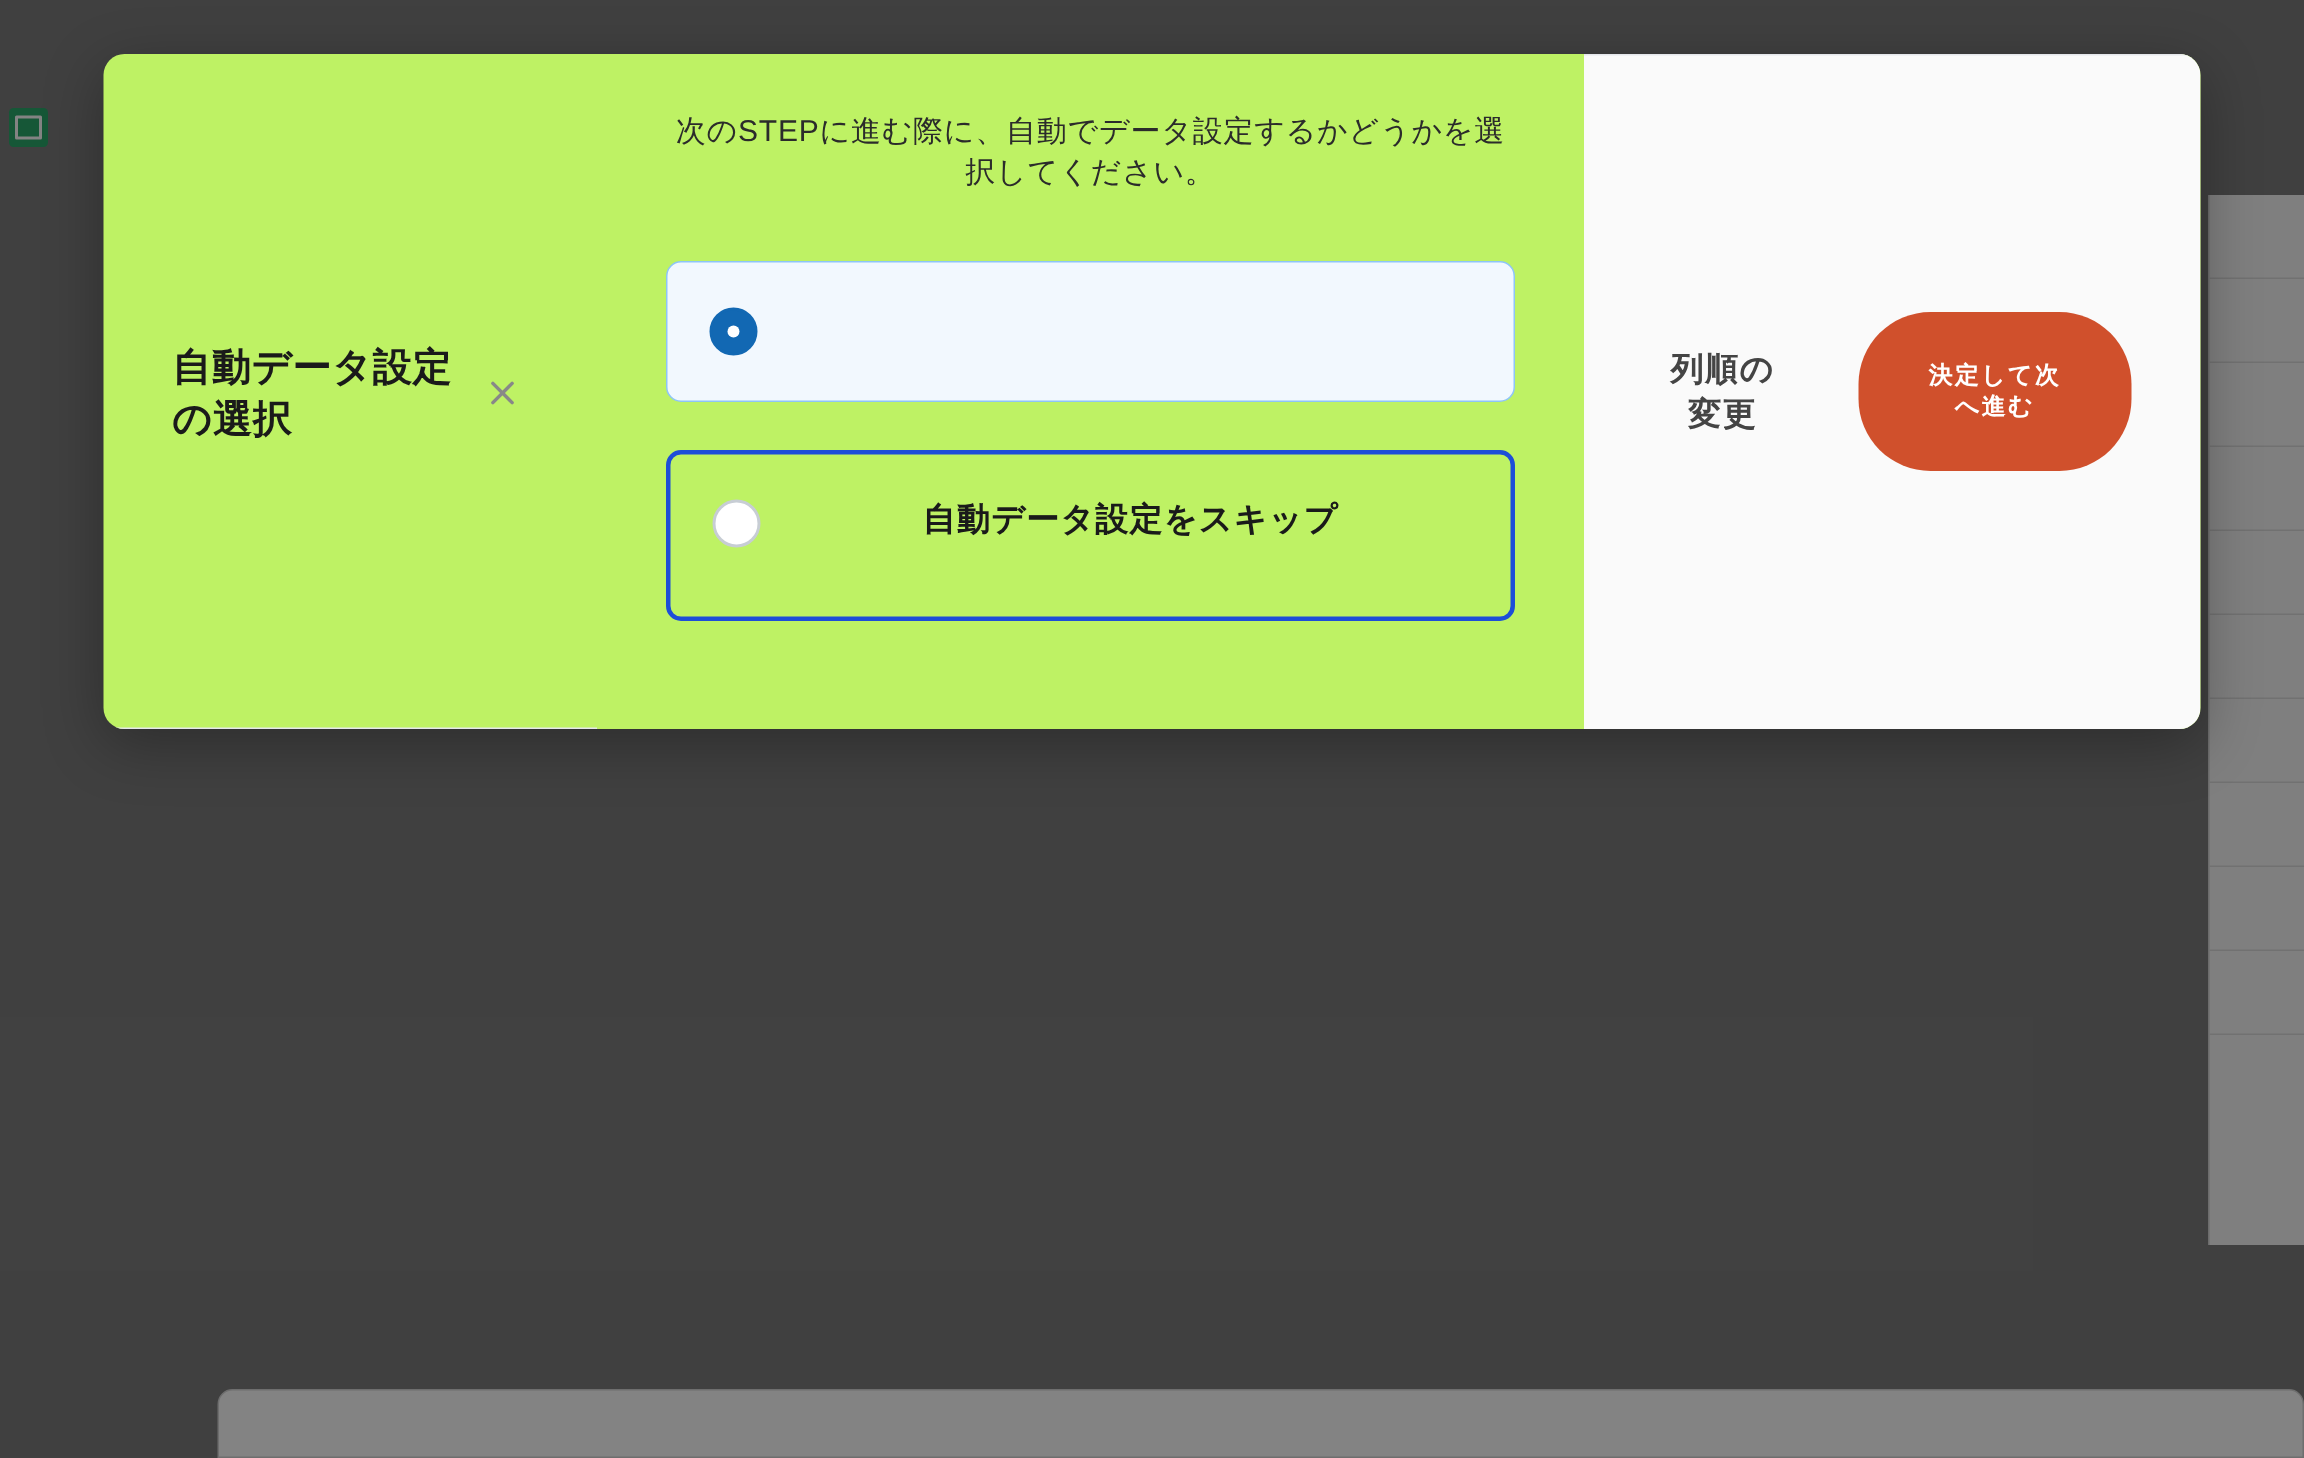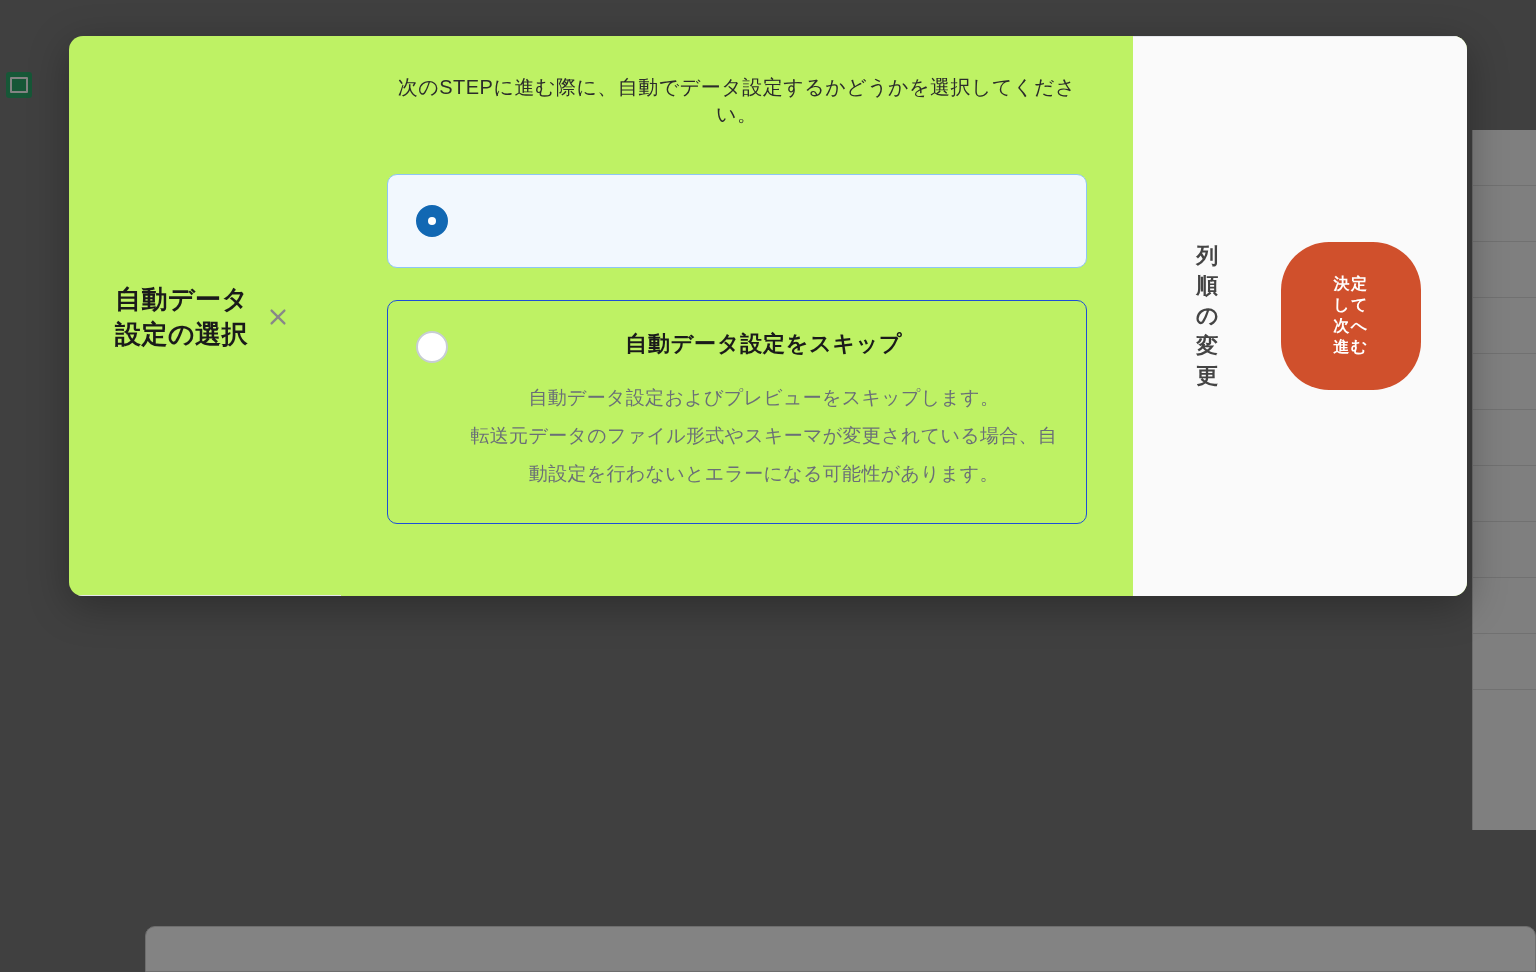--- a/index.html
+++ b/index.html
@@ -118,21 +118,21 @@
     }
     
     .instruction {
       font-size: 20px;
       color: #2b2b2b;
       margin-bottom: 46px;
       letter-spacing: 0.5px;
     }
     
     .option-card {
-      border: 1px solid #1d4ed8;
+      border: 3px solid #1d4ed8;
       border-radius: 10px;
       padding: 28px 28px 30px 28px;
       margin-bottom: 32px;
       cursor: pointer;
       display: flex;
       gap: 22px;
       align-items: flex-start;
     }
     
     .option-card.selected {
@@ -254,24 +254,20 @@
       <p class="instruction">次のSTEPに進む際に、自動でデータ設定するかどうかを選択してください。</p>
 
       <div class="option-card selected">
         <div class="radio"></div>
       </div>
 
       <div class="option-card">
         <div class="radio"></div>
         <div class="option-content">
           <div class="option-title">自動データ設定をスキップ</div>
-          <div class="option-desc">
-            <span>自動データ設定およびプレビューをスキップします。</span><br>
-            <span>転送元データのファイル形式やスキーマが変更されている場合、自動設定を行わないとエラーになる可能性があります。</span>
-          </div>
         </div>
       </div>
     </div>
 
     <div class="modal-footer">
       <button class="btn-cancel">列順の変更</button>
       <button class="btn-primary">決定して次へ進む</button>
     </div>
 
   </div>

